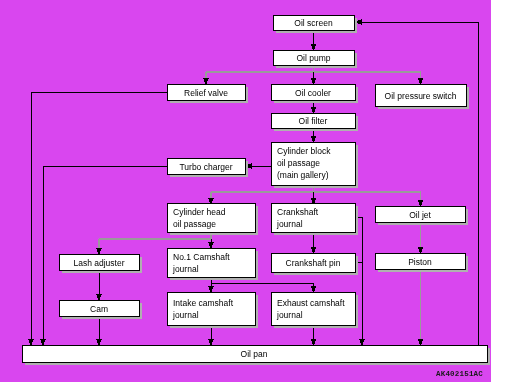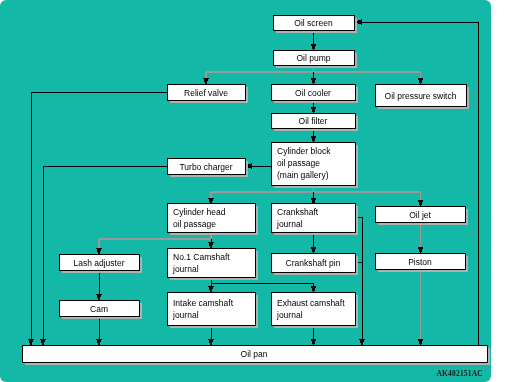--- a/index.html
+++ b/index.html
@@ -10,22 +10,21 @@
   body {
     width: 506px;
     height: 382px;
     overflow: hidden;
     font-family: "Liberation Sans", sans-serif;
   }
   #diagram-root {
     position: relative;
     width: 491px;
     height: 382px;
-    background: #14b8a6;
-    border-radius: 6px;
+    background: #d946ef;
   }
   svg#flow {
     position: absolute;
     top: 0;
     left: 0;
     width: 506px;
     height: 382px;
     shape-rendering: crispEdges;
   }
   svg#flow text {
@@ -60,21 +59,21 @@
   .label-center {
     text-anchor: middle;
   }
   .label-left {
     text-anchor: start;
   }
   .watermark {
     position: absolute;
     right: 8px;
     bottom: 4px;
-    font-family: Liberation Serif, serif;
+    font-family: Liberation Mono, monospace;
     font-size: 7.5px;
     font-weight: bold;
     color: #1a1a1a;
     letter-spacing: 0.2px;
   }
 </style>
 </head>
 <body>
 
 <div id="diagram-root">

